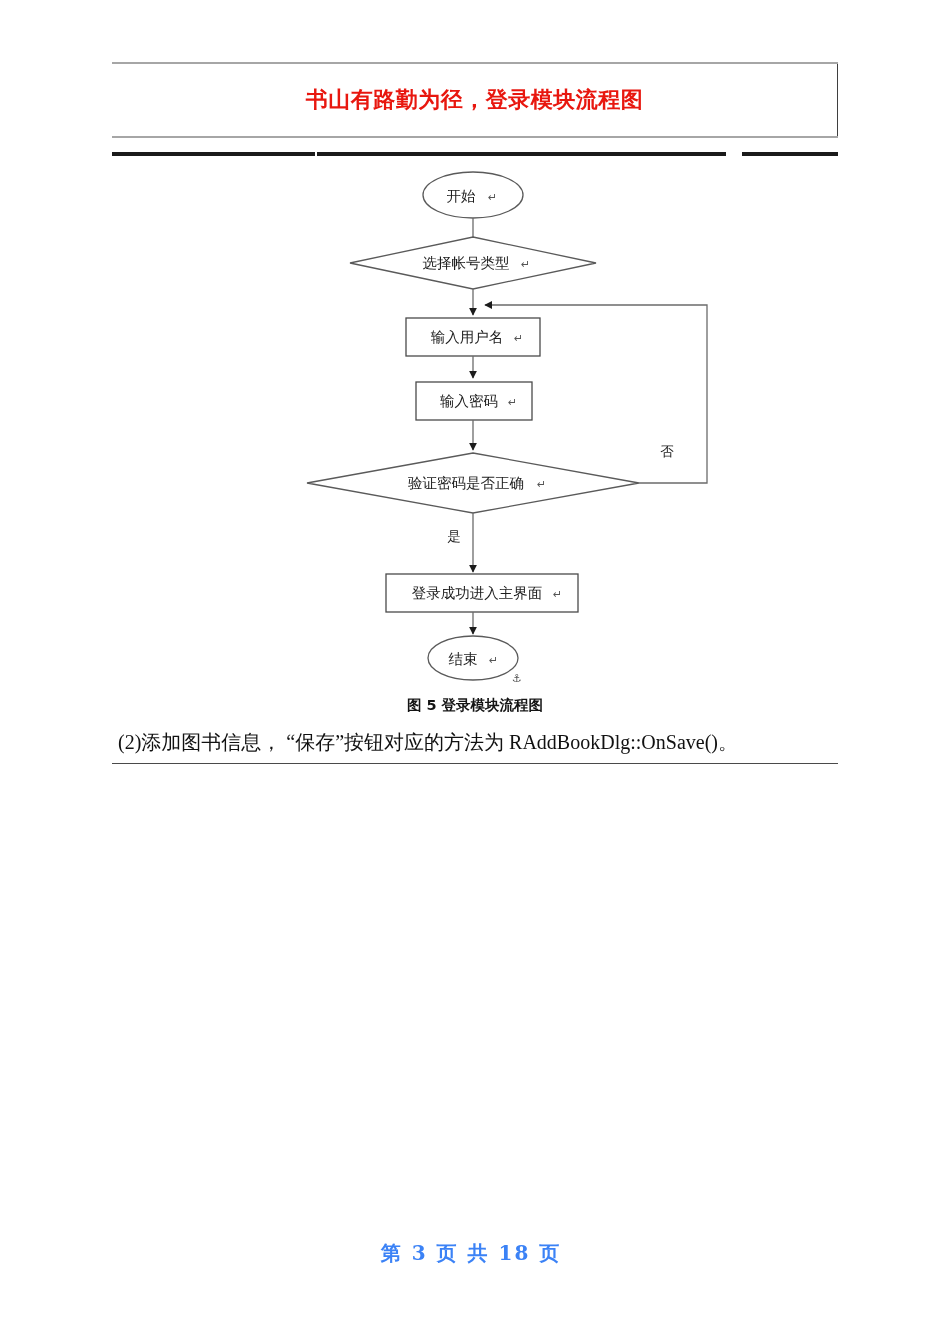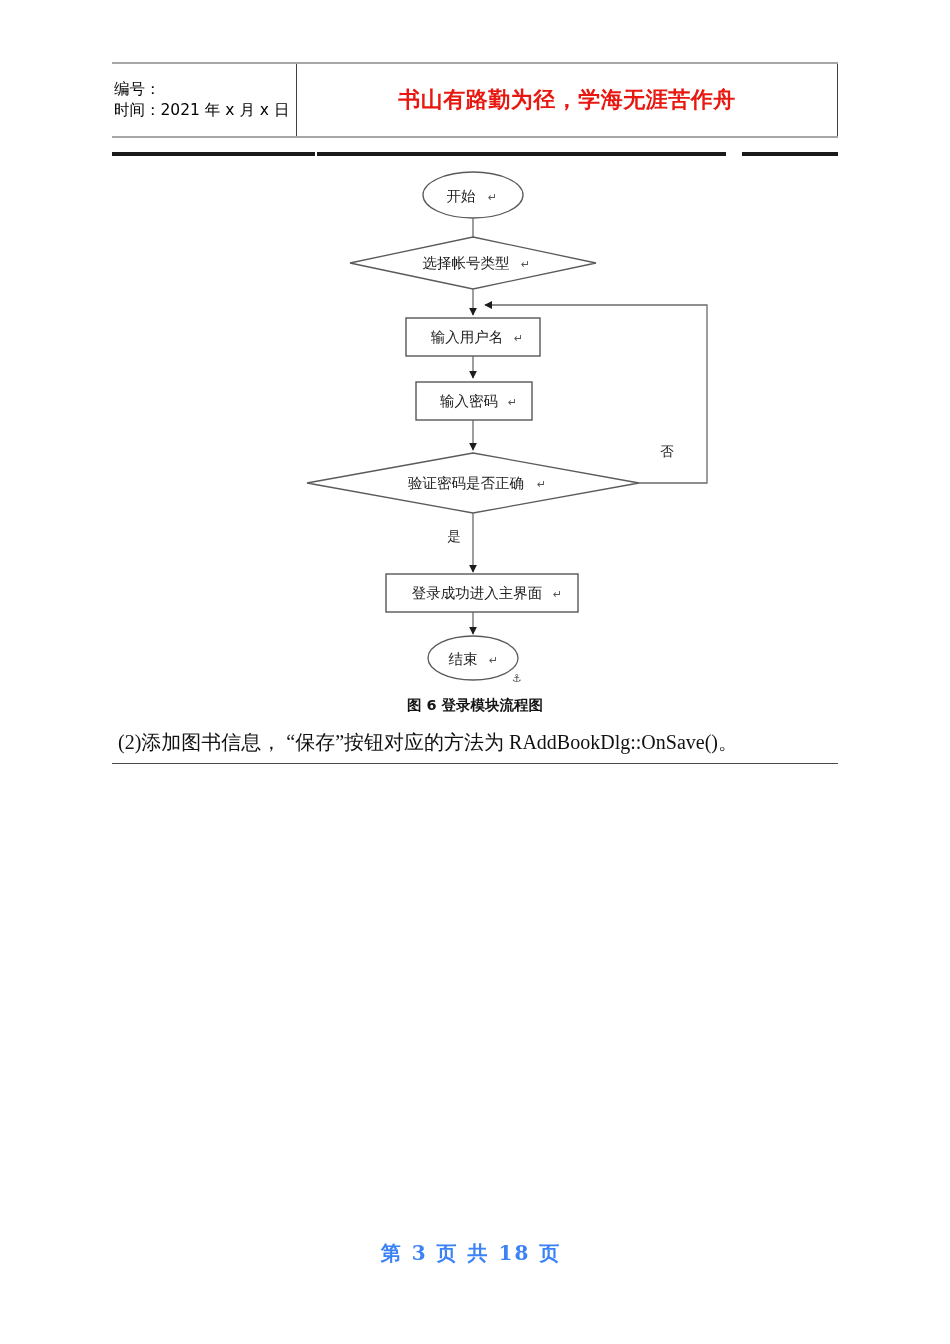--- a/index.html
+++ b/index.html
@@ -157,26 +157,22 @@
     font-weight: bold;
     font-size: 20px;
     color: #3b82f6;
     letter-spacing: 2px;
   }
 </style>
 </head>
 <body>
 
 <div class="page-header">
-  <div class="hdr-cell hdr-left">
-    <div class="line">编号：</div>
-    <div class="line">时间：2021 年 x 月 x 日</div>
-  </div>
   <div class="hdr-cell hdr-mid">
-    <div class="title">书山有路勤为径，学海无涯苦作舟</div>
+    <div class="title">书山有路勤为径，登录模块流程图</div>
   </div>
 </div>
 
 <div class="header-rule">
   <div class="seg-a"></div>
   <div class="seg-gap1"></div>
   <div class="seg-b"></div>
   <div class="seg-gap2"></div>
   <div class="seg-c"></div>
 </div>
@@ -243,17 +239,17 @@
 
   <g>
     <ellipse cx="377" cy="498" rx="45" ry="22" fill="#ffffff" stroke="#5a5a5a" stroke-width="1.3"></ellipse>
     <text class="fc-text" x="367" y="504" text-anchor="middle">结束</text>
     <text class="pilcrow" x="393" y="504">↵</text>
     <text class="pilcrow" x="416" y="522" font-size="9">⚓</text>
   </g>
 </svg>
 </div>
 
-<div class="fig-caption">图 6 登录模块流程图</div>
+<div class="fig-caption">图 5 登录模块流程图</div>
 <div class="body-para">(2)添加图书信息，  “保存”按钮对应的方法为 RAddBookDlg::OnSave()。</div>
 <div class="body-rule"></div>
 
 <div class="page-footer">第 3 页 共 18 页</div>
 
 </body></html>

